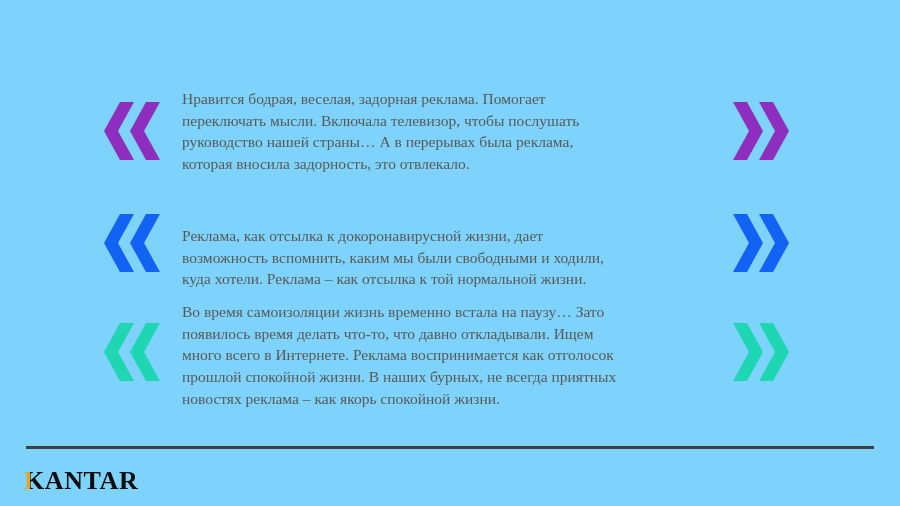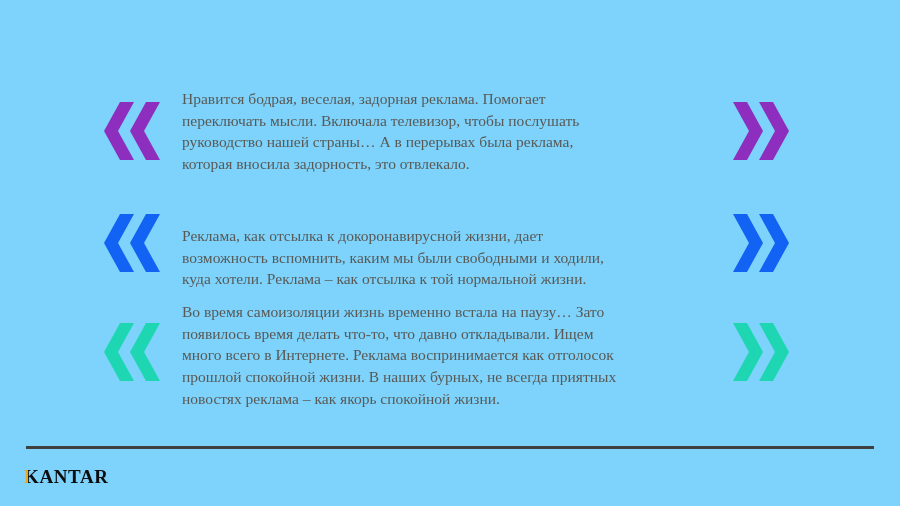--- a/index.html
+++ b/index.html
@@ -46,21 +46,21 @@
     width: 848px;
     height: 3px;
     background: #3f3f3f;
   }
 
   .logo {
     position: absolute;
     left: 24px;
     top: 466px;
     font-weight: bold;
-    font-size: 19px;
+    font-size: 26px;
     letter-spacing: 0.6px;
     color: #0d0d0d;
   }
   .logo .k-stem {
     background: linear-gradient(90deg, #e8a51d 0%, #e8a51d 27%, #0d0d0d 27%);
     -webkit-background-clip: text;
     background-clip: text;
     color: transparent;
   }
 </style>

